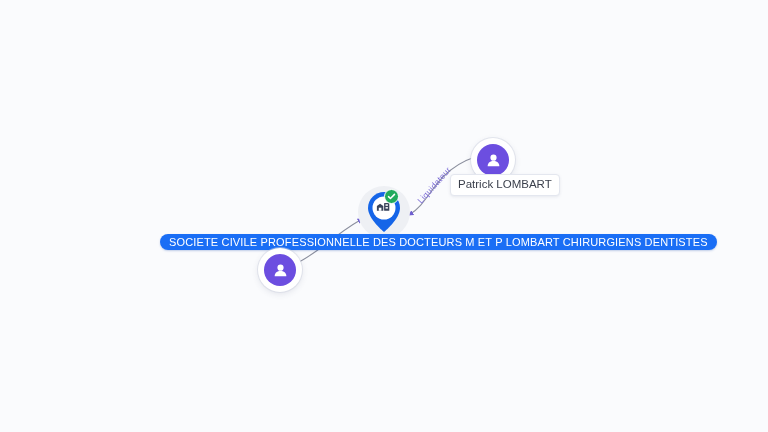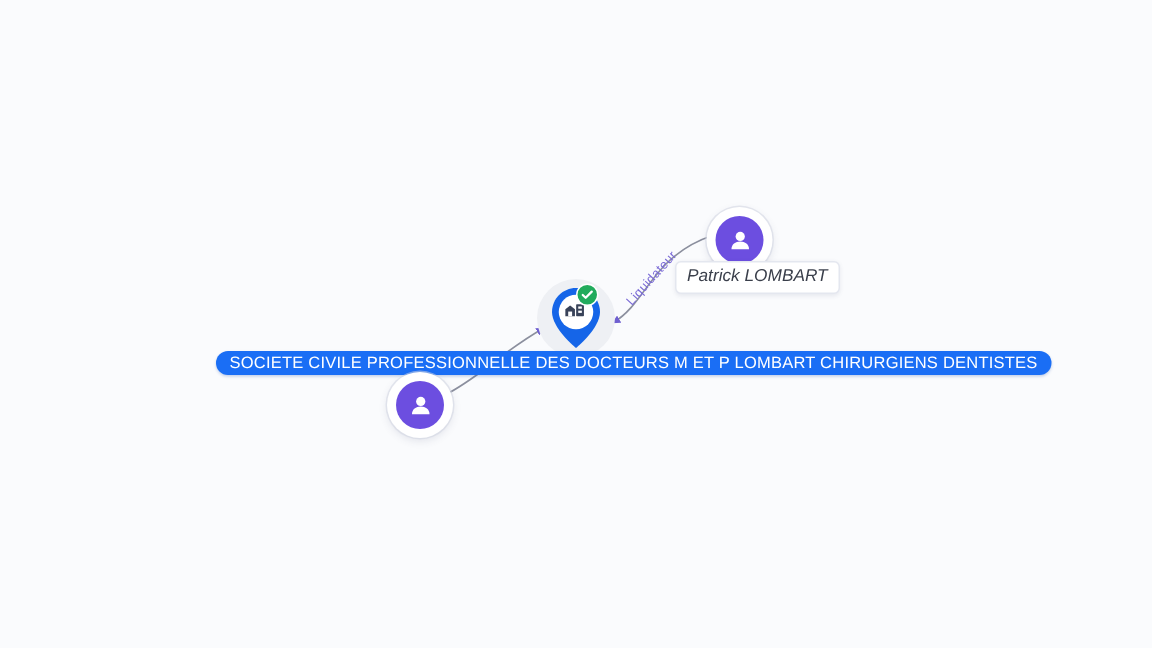--- a/index.html
+++ b/index.html
@@ -99,21 +99,21 @@
     border-radius: 4px;
     padding: 3px 7px 4px 7px;
     font-size: 11.5px;
     line-height: 13px;
     color: #3a3f4b;
     white-space: nowrap;
     box-shadow: 0 1px 3px rgba(60,70,110,0.10);
   }
   .company-label {
     position: absolute;
-    left: 144px;
+    left: 160px;
     top: 234px;
     height: 16px;
     line-height: 16px;
     background: #1a6ef5;
     color: #ffffff;
     border-radius: 8px;
     padding: 0 9px;
     font-size: 11px;
     letter-spacing: 0.15px;
     white-space: nowrap;
@@ -173,21 +173,21 @@
 
   <div class="person-node" style="left:471px; top:138px;">
     <div class="person-halo"></div>
     <div class="person-avatar">
       <svg viewBox="0 0 24 24" width="19" height="19">
         <circle cx="12" cy="8.4" r="3.9" fill="#ffffff"></circle>
         <path d="M4.6 19.2 c 0 -4.3 3.4 -6.6 7.4 -6.6 s 7.4 2.3 7.4 6.6 z" fill="#ffffff"></path>
       </svg>
     </div>
   </div>
-  <div class="node-label" style="left:450px; top:174px;font-style:italic;">Patrick LOMBART</div>
+  <div class="node-label" style="left:450px; top:174px;">Patrick LOMBART</div>
 
   <div class="person-node" style="left:258px; top:248px;">
     <div class="person-halo"></div>
     <div class="person-avatar">
       <svg viewBox="0 0 24 24" width="19" height="19">
         <circle cx="12" cy="8.4" r="3.9" fill="#ffffff"></circle>
         <path d="M4.6 19.2 c 0 -4.3 3.4 -6.6 7.4 -6.6 s 7.4 2.3 7.4 6.6 z" fill="#ffffff"></path>
       </svg>
     </div>
   </div>

